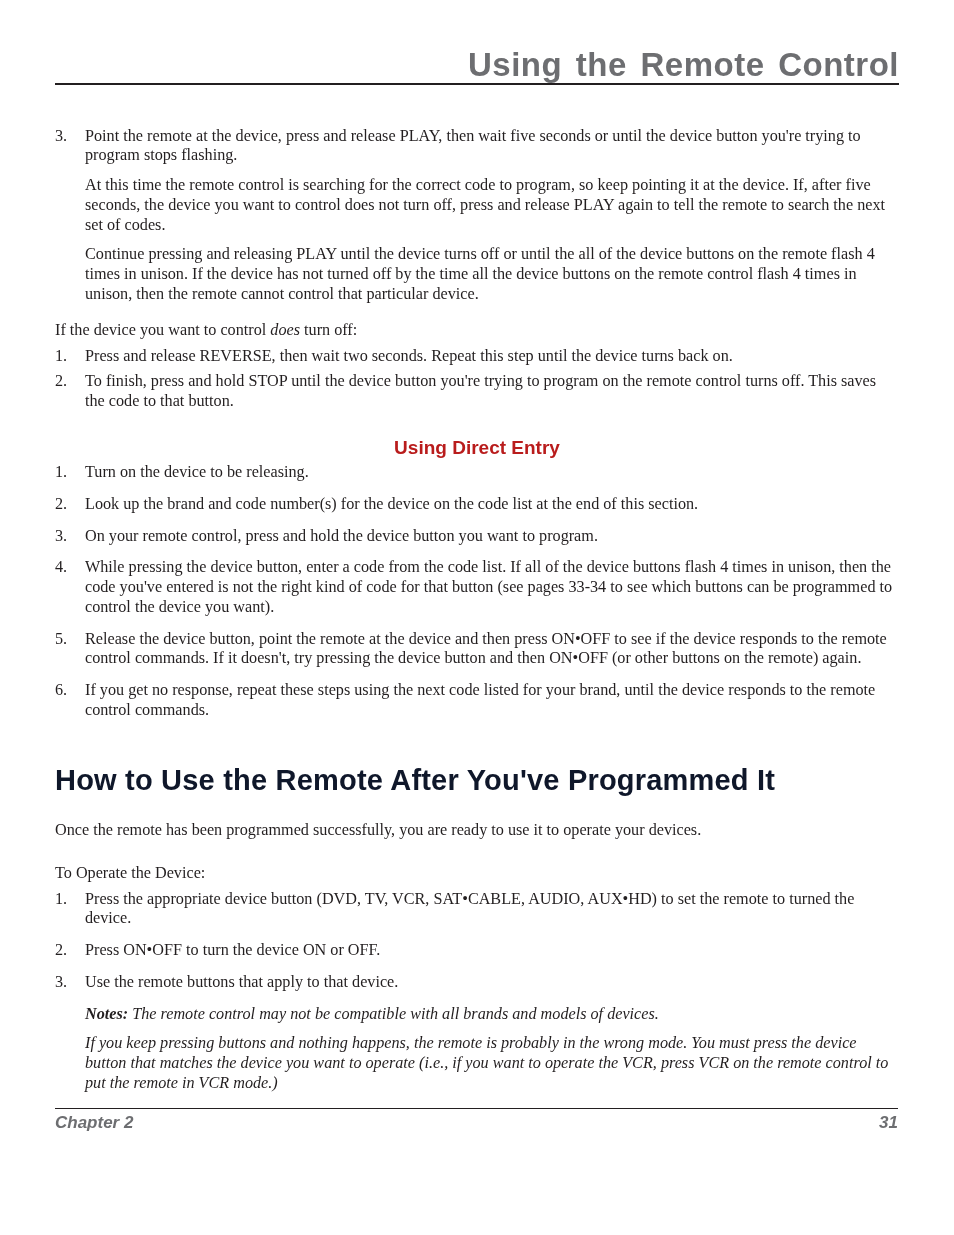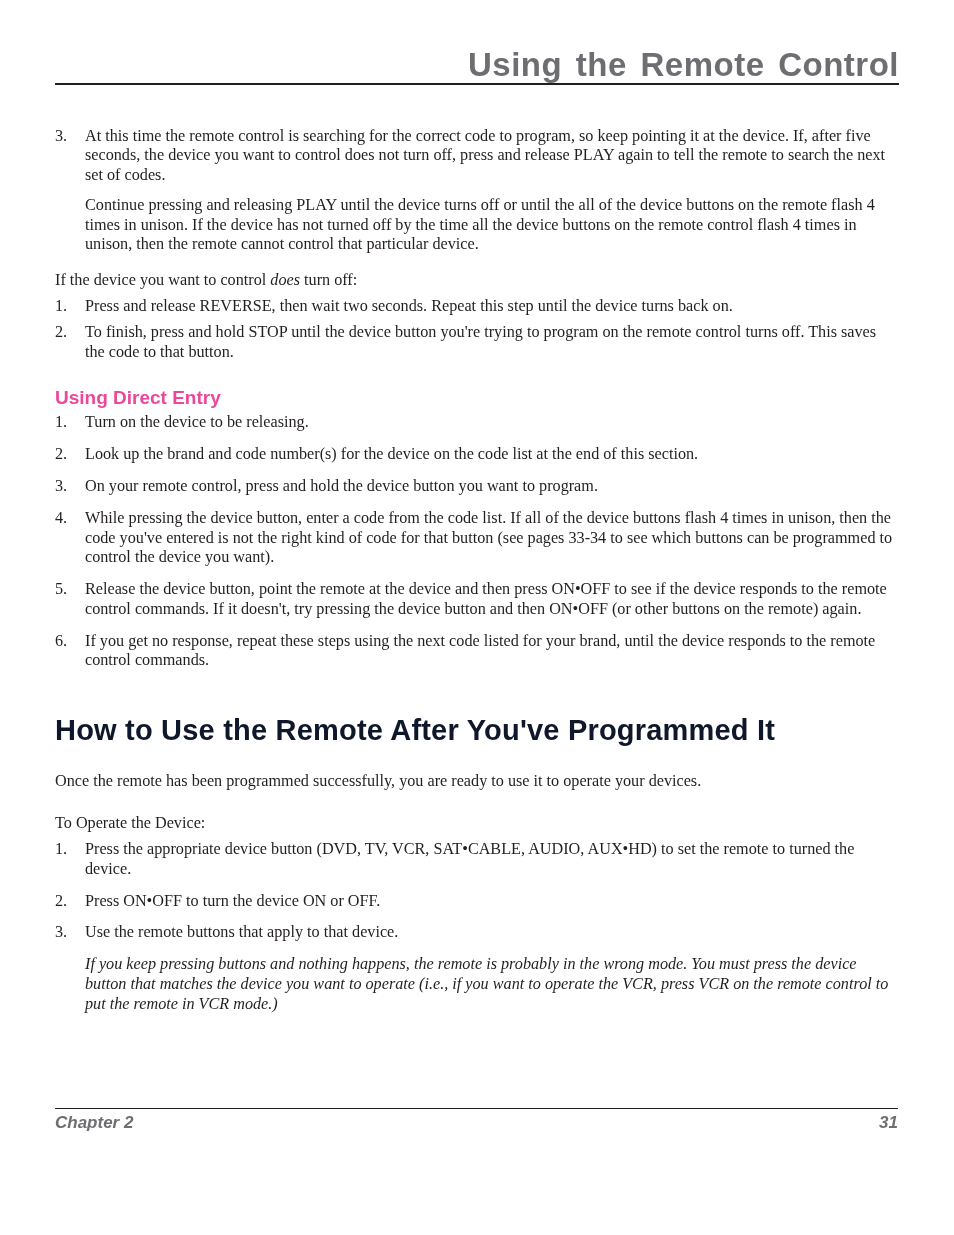--- a/index.html
+++ b/index.html
@@ -63,21 +63,22 @@
   .para { margin-bottom: 10px; }
 
   .plain { margin: 23px 0 6px 0; }
   .plain.tight { margin: 4px 0 6px 0; }
 
   h3.sub {
     font-family: "Segoe UI", Arial, sans-serif;
     font-weight: 700;
     font-size: 19px;
     margin: 24px 0 4px 0;
-    color: #ec4899;
+    color: #b91c1c;
+    text-align: center;
   }
 
   h2.section {
     font-family: "Segoe UI", Arial, sans-serif;
     font-weight: 700;
     font-size: 29px;
     margin: 42px 0 6px 0;
     color: #0f172a;
     letter-spacing: 0.2px;
   }
@@ -118,20 +119,21 @@
   <div class="header-wrap">
     <p class="t">Using the Remote Control</p>
   </div>
 
   <div class="body-text">
 
     <ol class="num">
       <li>
         <span class="n">3.</span>
         <span class="c">
+          <div class="para">Point the remote at the device, press and release PLAY, then wait five seconds or until the device button you're trying to program stops flashing.</div>
           <div class="para">At this time the remote control is searching for the correct code to program, so keep pointing it at the device. If, after five seconds, the device you want to control does not turn off, press and release PLAY again to tell the remote to search the next set of codes.</div>
           <div class="para">Continue pressing and releasing PLAY until the device turns off or until the all of the device buttons on the remote flash 4 times in unison. If the device has not turned off by the time all the device buttons on the remote control flash 4 times in unison, then the remote cannot control that particular device.</div>
         </span>
       </li>
     </ol>
 
     <p class="plain tight">
       <span>If the device you want to control </span><em class="it">does</em><span> turn off:</span>
     </p>
 
@@ -187,20 +189,23 @@
         <span class="n">2.</span>
         <span class="c">Press ON•OFF to turn the device ON or OFF.</span>
       </li>
       <li>
         <span class="n">3.</span>
         <span class="c">Use the remote buttons that apply to that device.</span>
       </li>
     </ol>
 
     <div class="notes">
+      <p>
+        <span class="lead">Notes:</span><span> The remote control may not be compatible with all brands and models of devices.</span>
+      </p>
       <p>If you keep pressing buttons and nothing happens, the remote is probably in the wrong mode. You must press the device button that matches the device you want to operate (i.e., if you want to operate the VCR, press VCR on the remote control to put the remote in VCR mode.)</p>
     </div>
 
   </div>
 
   <div class="footer">
     <span>Chapter 2</span>
     <span>31</span>
   </div>
 

